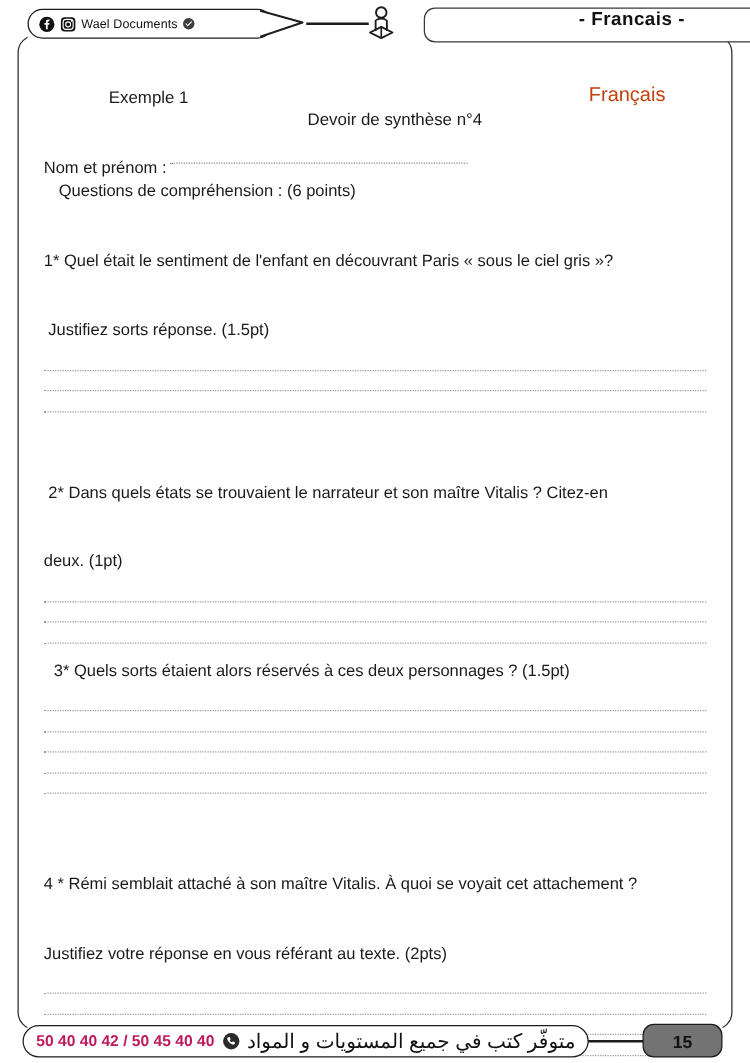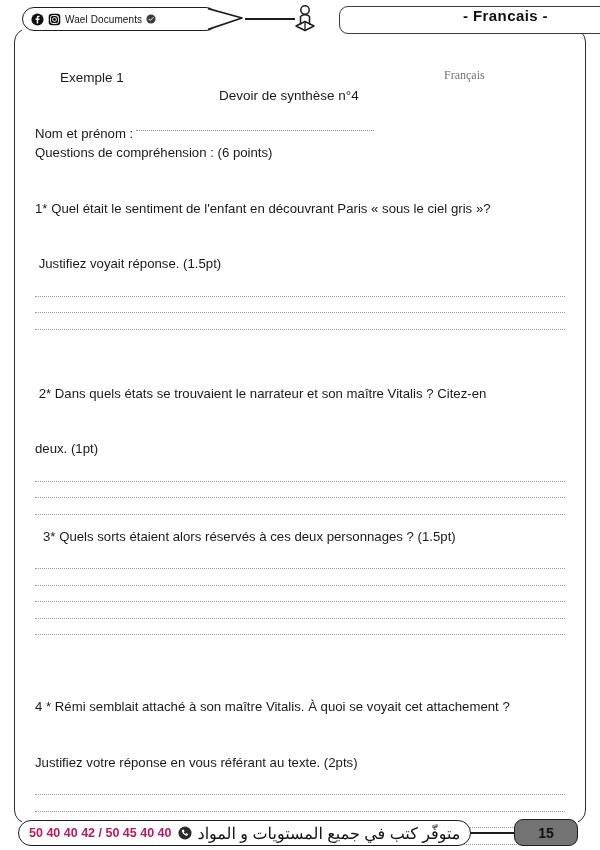--- a/index.html
+++ b/index.html
@@ -129,56 +129,57 @@
     left: 14px;
     top: 28px;
     width: 572px;
     height: 796px;
     padding: 0;
   }
 
   .meta-row {
     position: relative;
     height: 52px;
+    margin-left: 27px;
   }
   .meta-exemple {
     position: absolute;
     left: 46px;
     top: 42px;
     font-size: 13.5px;
     color: #1a1a1a;
   }
   .meta-devoir {
     position: absolute;
     left: 205px;
     top: 60px;
     font-size: 13.5px;
     color: #1a1a1a;
   }
   .meta-matiere {
     position: absolute;
     left: 430px;
     top: 40px;
-    font-size: 12px;
-    color: #737373;
-    font-family: Liberation Serif, serif;
+    font-size: 16px;
+    color: #c2410c;
   }
 
   .content {
     position: absolute;
     left: 21px;
     top: 96px;
     width: 530px;
   }
 
   .line-text {
     font-size: 13.2px;
     color: #1a1a1a;
     line-height: 1.46;
     white-space: pre-wrap;
+    margin-left: 12px;
   }
 
   .name-row {
     display: flex;
     align-items: center;
     font-size: 13.2px;
     color: #1a1a1a;
     line-height: 1.46;
   }
   .name-dots {
@@ -328,21 +329,21 @@
 
     <div class="name-row">
       <span>Nom et prénom :</span>
       <span class="name-dots"></span>
     </div>
 
     <div class="line-text">Questions de compréhension : (6 points)</div>
 
     <div class="q-block">
       <div class="q-text noindent">1* Quel était le sentiment de l'enfant en découvrant Paris « sous le ciel gris »?</div>
-      <div class="q-text noindent"> Justifiez voyait réponse. (1.5pt)</div>
+      <div class="q-text noindent"> Justifiez sorts réponse. (1.5pt)</div>
       <div class="answer-lines">
         <div class="dot-line"></div>
         <div class="dot-line"></div>
         <div class="dot-line"></div>
       </div>
     </div>
 
     <div class="spacer-md"></div>
 
     <div class="q-block">

